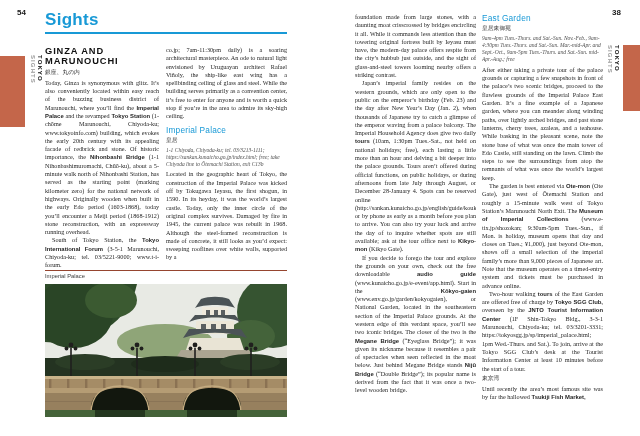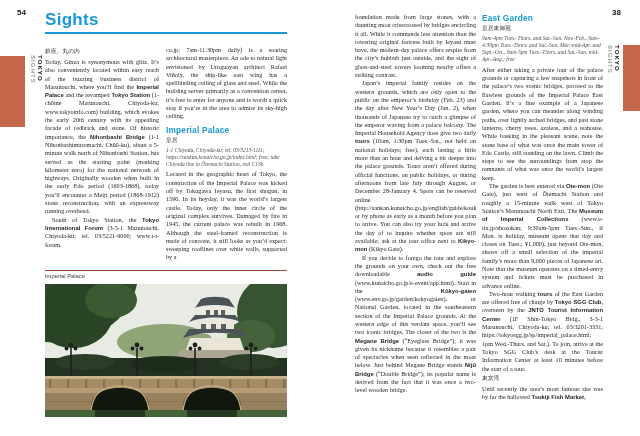--- a/index.html
+++ b/index.html
@@ -23,21 +23,21 @@
   p.body { margin:0; font-size:6.2px; line-height:8.3px; }
   .ind { text-indent:7px; }
   .b { font-weight:bold; font-family:"Liberation Sans", sans-serif; font-size:5.9px; }
   .h-black {
     margin:0; text-align:left; color:#111;
     font-family:"Liberation Sans", sans-serif; font-weight:bold;
     font-size:9.3px; line-height:10.4px; letter-spacing:.9px;
   }
   .h-blue {
     margin:4px 0 0; text-align:left; color:#1899d6;
-    font-family:"Liberation Sans", sans-serif; font-weight:bold;
+    font-family:"Liberation Sans", sans-serif; font-weight:normal;
     font-size:8.3px; letter-spacing:.2px;
   }
   .mt { margin-top:5px; }
   .kanji {
     margin:1px 0 2px; text-align:left; color:#333;
     font-family:"DejaVu Sans", sans-serif; font-size:5.8px;
   }
   .listing {
     margin:0 0 2.5px; text-align:left; color:#4f4f4f;
     font-style:italic; font-size:5.5px; line-height:7.1px;
@@ -67,20 +67,21 @@
     <div class="abs tab" style="left:0; top:56px; width:25px; height:71px;"></div>
     <div class="abs tabtext" style="left:28px; top:55px; height:72px;">
       <span class="chap">TOKYO</span>
       <span class="sect">SIGHTS</span>
     </div>
 
     <h1 class="abs title" style="left:45px; top:10px;">Sights</h1>
     <div class="abs title-rule" style="left:45px; top:32px; width:242px;"></div>
 
     <div class="abs col" style="left:45px; top:46px; width:114px; height:222px;">
+      <h2 class="h-black">GINZA AND MARUNOUCHI</h2>
       <div class="kanji">銀座、丸の内</div>
       <p class="body"><span>Today, Ginza is synonymous with glitz. It’s also conveniently located within easy reach of the buzzing business district of Marunouchi, where you’ll find the </span><span class="b">Imperial Palace</span><span> and the revamped </span><span class="b">Tokyo Station</span><span> (1-chōme Marunouchi, Chiyoda-ku; www.tokyoinfo.com) building, which evokes the early 20th century with its appealing facade of redbrick and stone. Of historic importance, the </span><span class="b">Nihonbashi Bridge</span><span> (1-1 Nihonbashimuromachi, Chūō-ku), about a 5-minute walk north of Nihonbashi Station, has served as the starting point (marking kilometer zero) for the national network of highways. Originally wooden when built in the early Edo period (1603-1868), today you’ll encounter a Meiji period (1868-1912) stone reconstruction, with an expressway running overhead.</span></p>
       <p class="body ind"><span>South of Tokyo Station, the </span><span class="b">Tokyo International Forum</span><span> (3-5-1 Marunouchi, Chiyoda-ku; tel. 03/5221-9000; www.t-i-forum.</span></p>
     </div>
 
     <div class="abs col" style="left:166px; top:46px; width:121px; height:222px;">
       <p class="body"><span>co.jp; 7am-11:30pm daily) is a soaring architectural masterpiece. An ode to natural light envisioned by Uruguayan architect Rafael Viñoly, the ship-like east wing has a spellbinding ceiling of glass and steel. While the building serves primarily as a convention center, it’s free to enter for anyone and is worth a quick stop if you’re in the area to admire its sky-high ceiling.</span></p>
       <h3 class="h-blue">Imperial Palace</h3>
       <div class="kanji">皇居</div>
       <div class="listing">1-1 Chiyoda, Chiyoda-ku; tel. 03/3213-1111; https://sankan.kunaicho.go.jp/index.html; free; take Chiyoda line to Ōtemachi Station, exit C13b</div>

